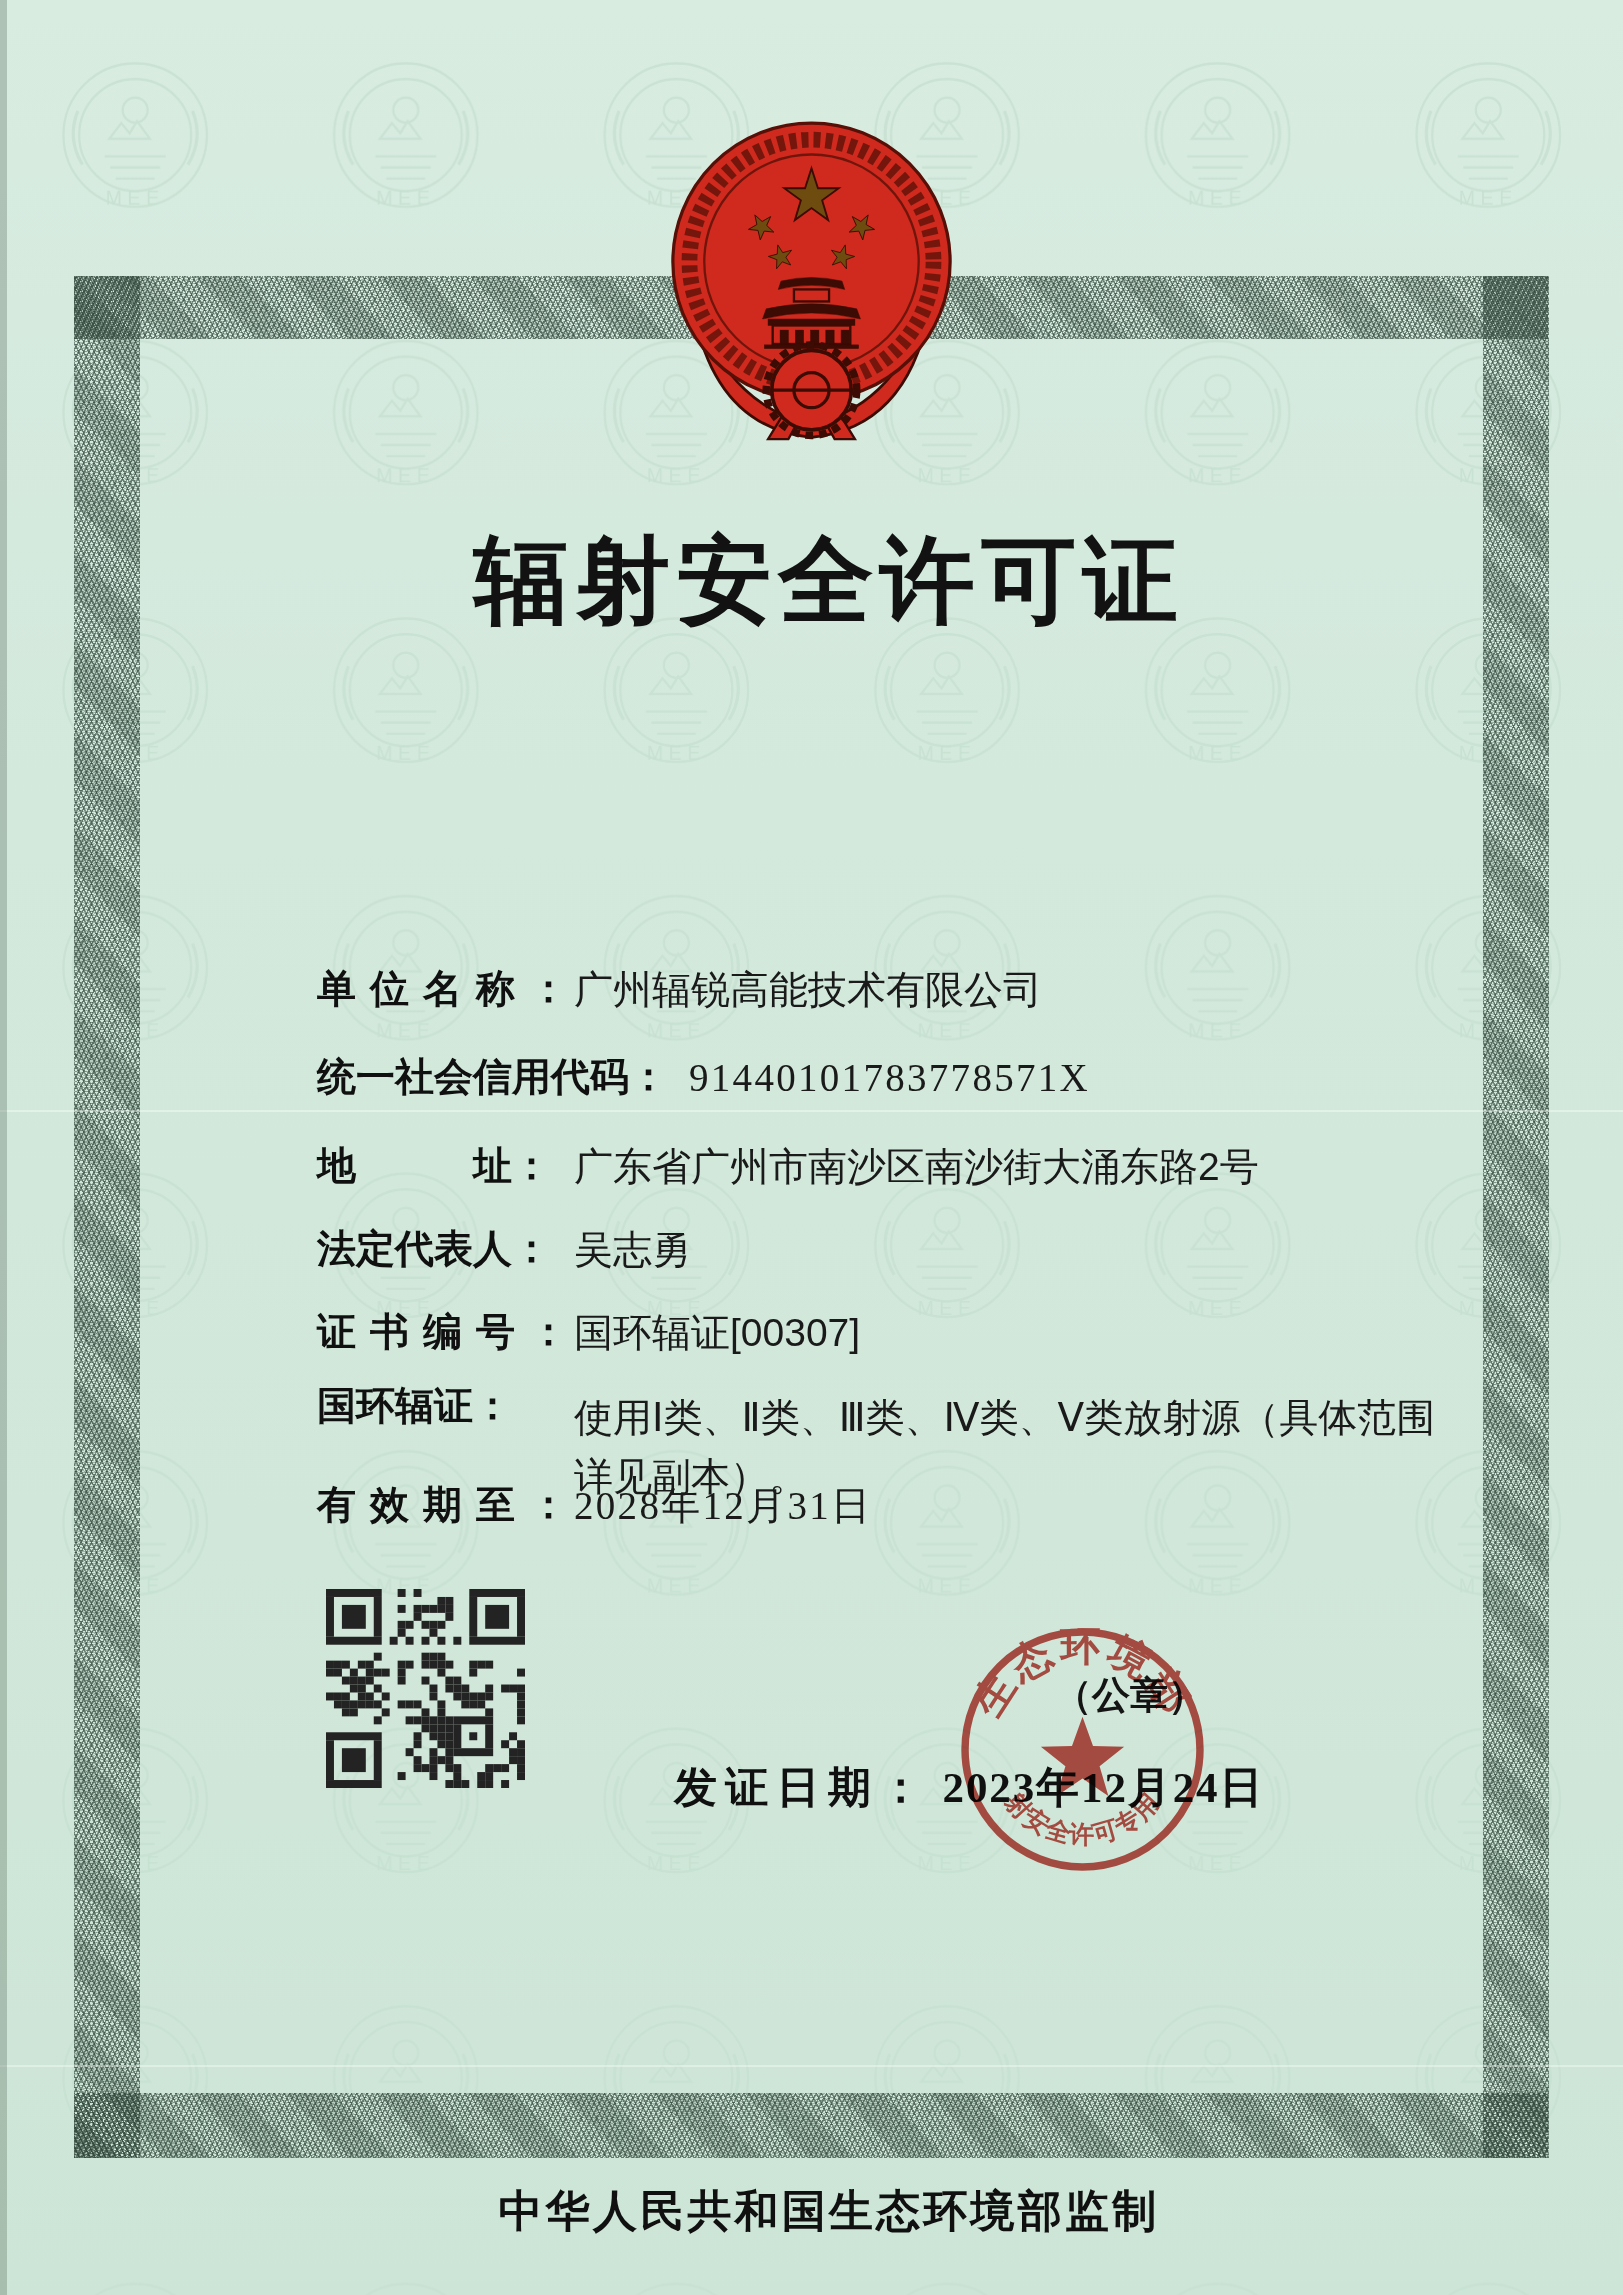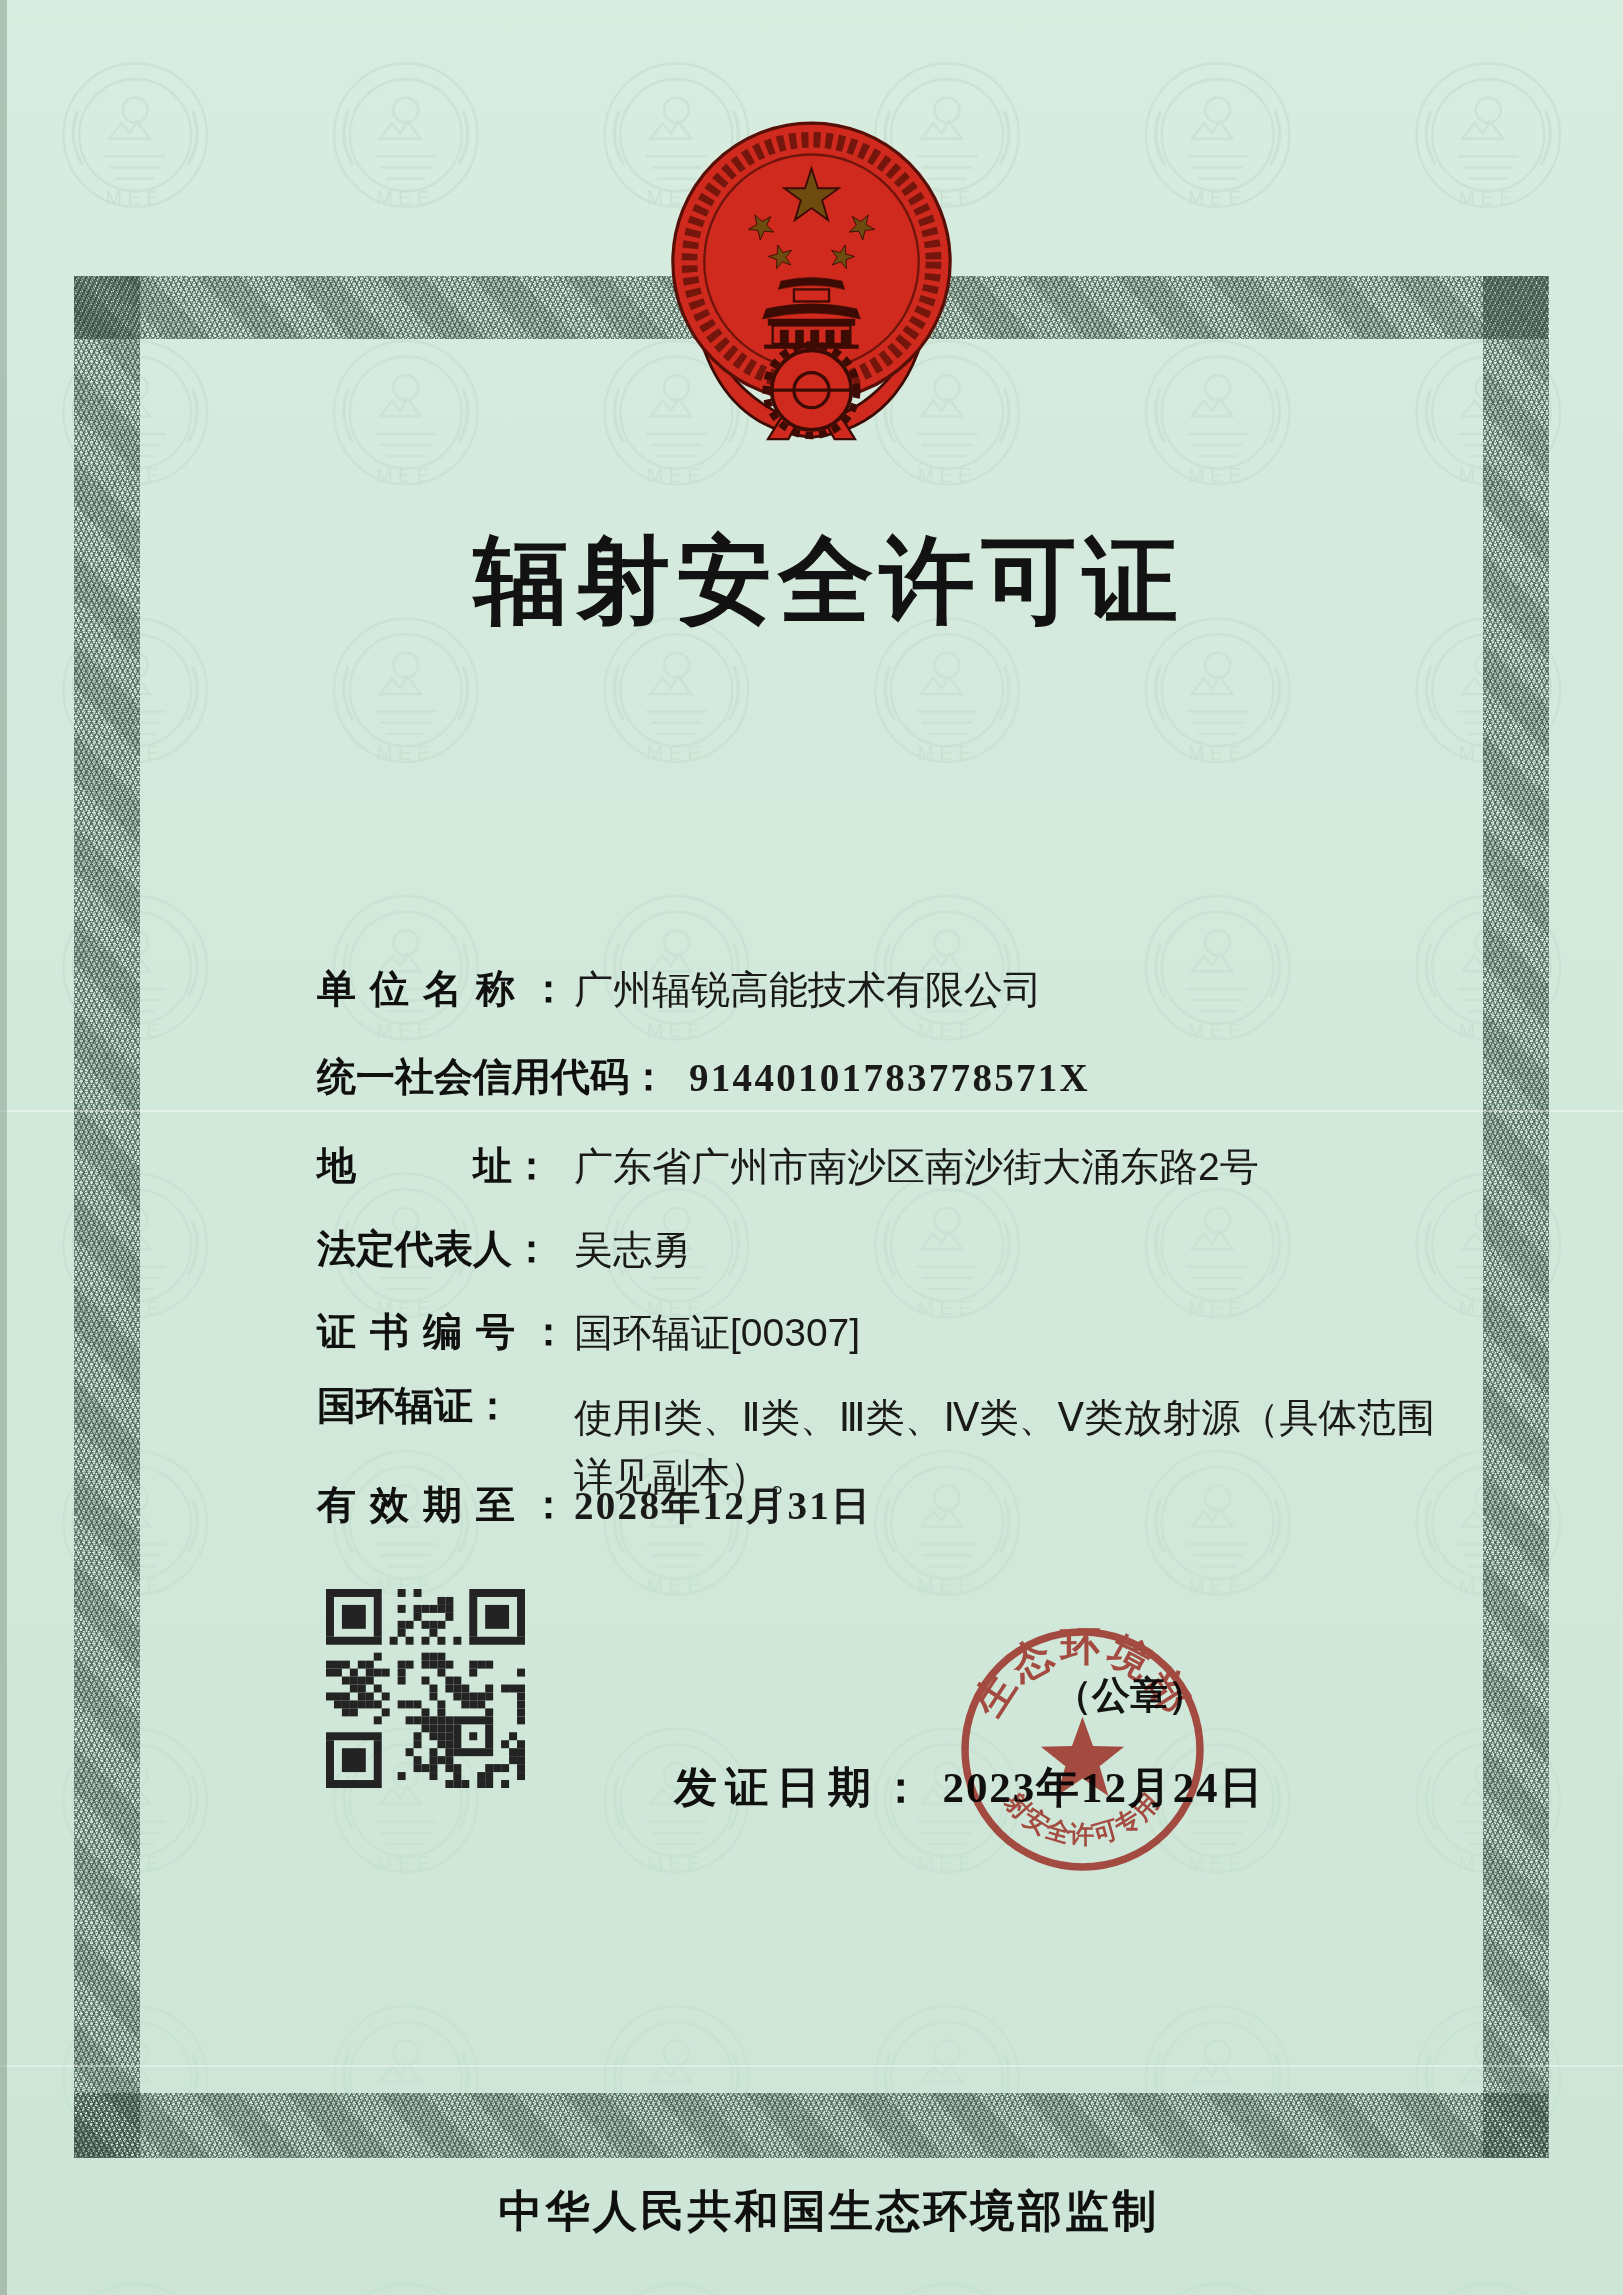--- a/index.html
+++ b/index.html
@@ -32,21 +32,21 @@
   .intro{position:absolute;left:192px;top:683px;width:1245px;z-index:2;
     font-family:"Liberation Serif","DejaVu Serif",serif;font-weight:500;
     font-size:50px;line-height:90px;color:#1c1c1c;}
   .intro .l1{text-indent:100px;}
   .fields{position:absolute;left:317px;top:946px;width:1212px;height:648px;z-index:2;}
   .frow{position:absolute;left:0;font-size:39px;line-height:1.25;white-space:nowrap;}
   .flabel{font-weight:700;color:#101010;display:inline-block;}
   .sp{letter-spacing:14px;}
   .fval{position:absolute;top:0.9px;font-weight:500;color:#1a1a1a;}
   .fval.wrap{white-space:normal;width:884px;line-height:59px;top:-6.5px;margin-top:12px;}
-  .serifval{font-family:"Liberation Serif","DejaVu Serif",serif;letter-spacing:2.3px;font-weight:700;}
+  .serifval{font-family:"Liberation Serif","DejaVu Serif",serif;letter-spacing:2.3px;font-weight:400;}
   .qr{position:absolute;left:326px;top:1589px;width:199px;height:199px;z-index:2;}
   .issue-row{position:absolute;left:674px;z-index:5;white-space:nowrap;
     font-family:"Liberation Serif","DejaVu Serif",serif;font-size:43px;color:#101010;}
   .issue-label{font-weight:700;letter-spacing:8.3px;}
   .issue-val{margin-left:12px;font-weight:600;letter-spacing:1.9px;}
   .authority{top:1591px;}
   .datrow{top:1759px;}
   .seal-note{position:absolute;left:1054px;top:1670px;z-index:5;
     font-family:"Liberation Serif","DejaVu Serif",serif;font-weight:600;font-size:38px;color:#141414;}
   .seal{position:absolute;left:951px;top:1618px;width:263px;height:263px;z-index:6;

